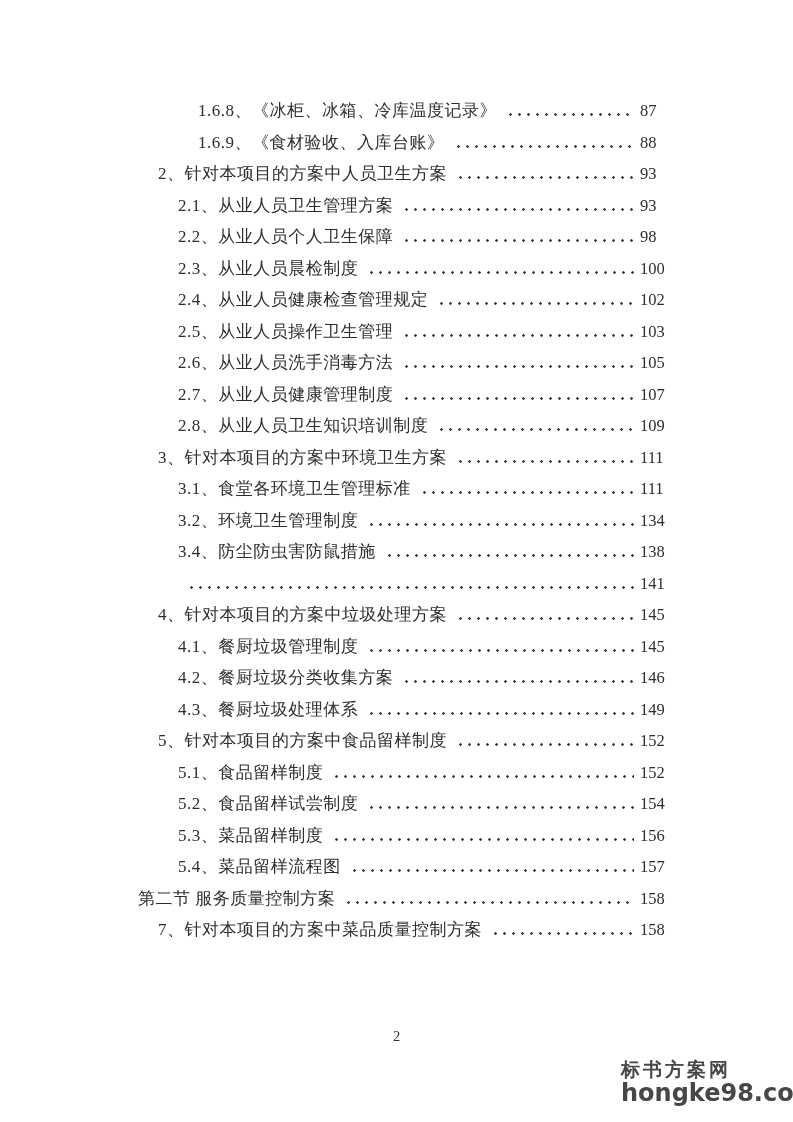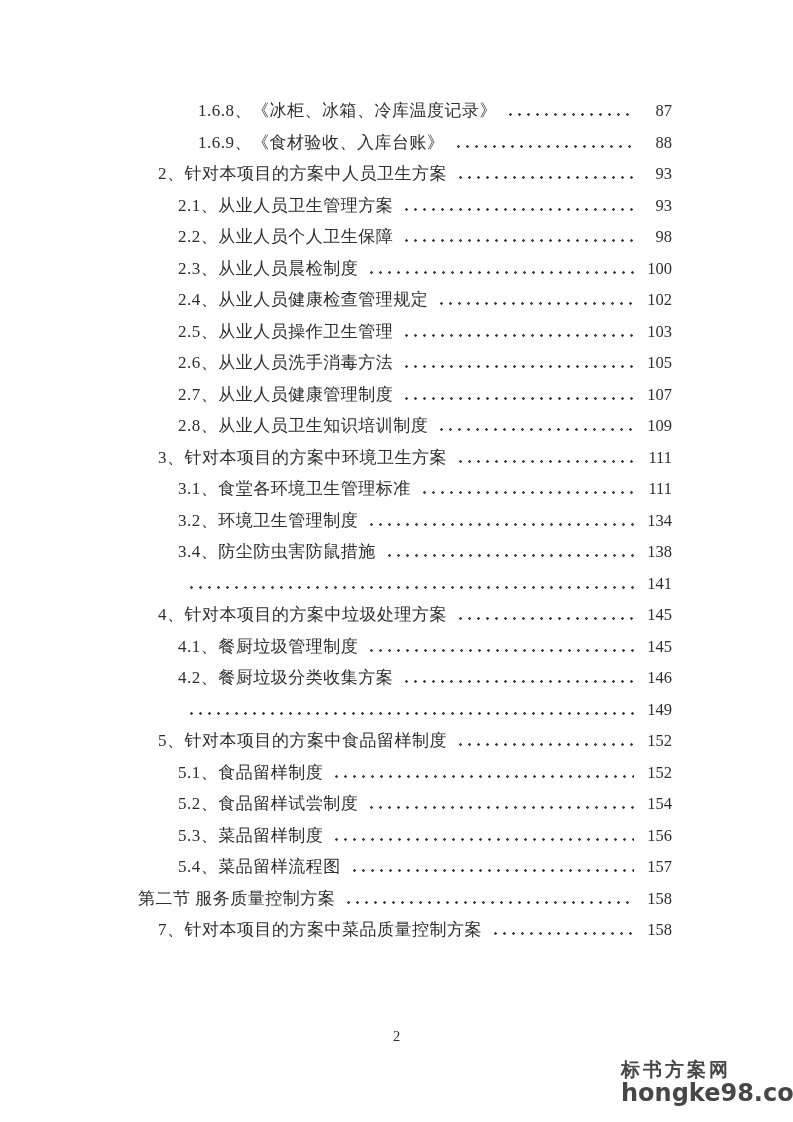--- a/index.html
+++ b/index.html
@@ -44,21 +44,21 @@
     height: 3px;
     margin: 0 6px 0 9px;
     background-image: radial-gradient(circle, #3c3c3c 1.1px, rgba(0,0,0,0) 1.5px);
     background-size: 9px 3px;
     background-repeat: repeat-x;
     background-position: left center;
   }
   .toc-page-num {
     flex: 0 0 auto;
     min-width: 32px;
-    text-align: right;
+    text-align: left;
     font-size: 16.5px;
   }
   .footer {
     position: absolute;
     left: 0;
     top: 1028px;
     width: 100%;
     text-align: center;
     font-size: 14.5px;
     color: #333333;
@@ -179,20 +179,21 @@
         <span class="toc-label">4.1、餐厨垃圾管理制度</span>
         <span class="toc-leader"></span>
         <span class="toc-page-num">145</span>
       </div>
       <div class="toc-row lvl-2">
         <span class="toc-label">4.2、餐厨垃圾分类收集方案</span>
         <span class="toc-leader"></span>
         <span class="toc-page-num">146</span>
       </div>
       <div class="toc-row lvl-2">
+        <span class="toc-label">4.3、餐厨垃圾处理体系</span>
         <span class="toc-leader"></span>
         <span class="toc-page-num">149</span>
       </div>
       <div class="toc-row lvl-1">
         <span class="toc-label">5、针对本项目的方案中食品留样制度</span>
         <span class="toc-leader"></span>
         <span class="toc-page-num">152</span>
       </div>
       <div class="toc-row lvl-2">
         <span class="toc-label">5.1、食品留样制度</span>

